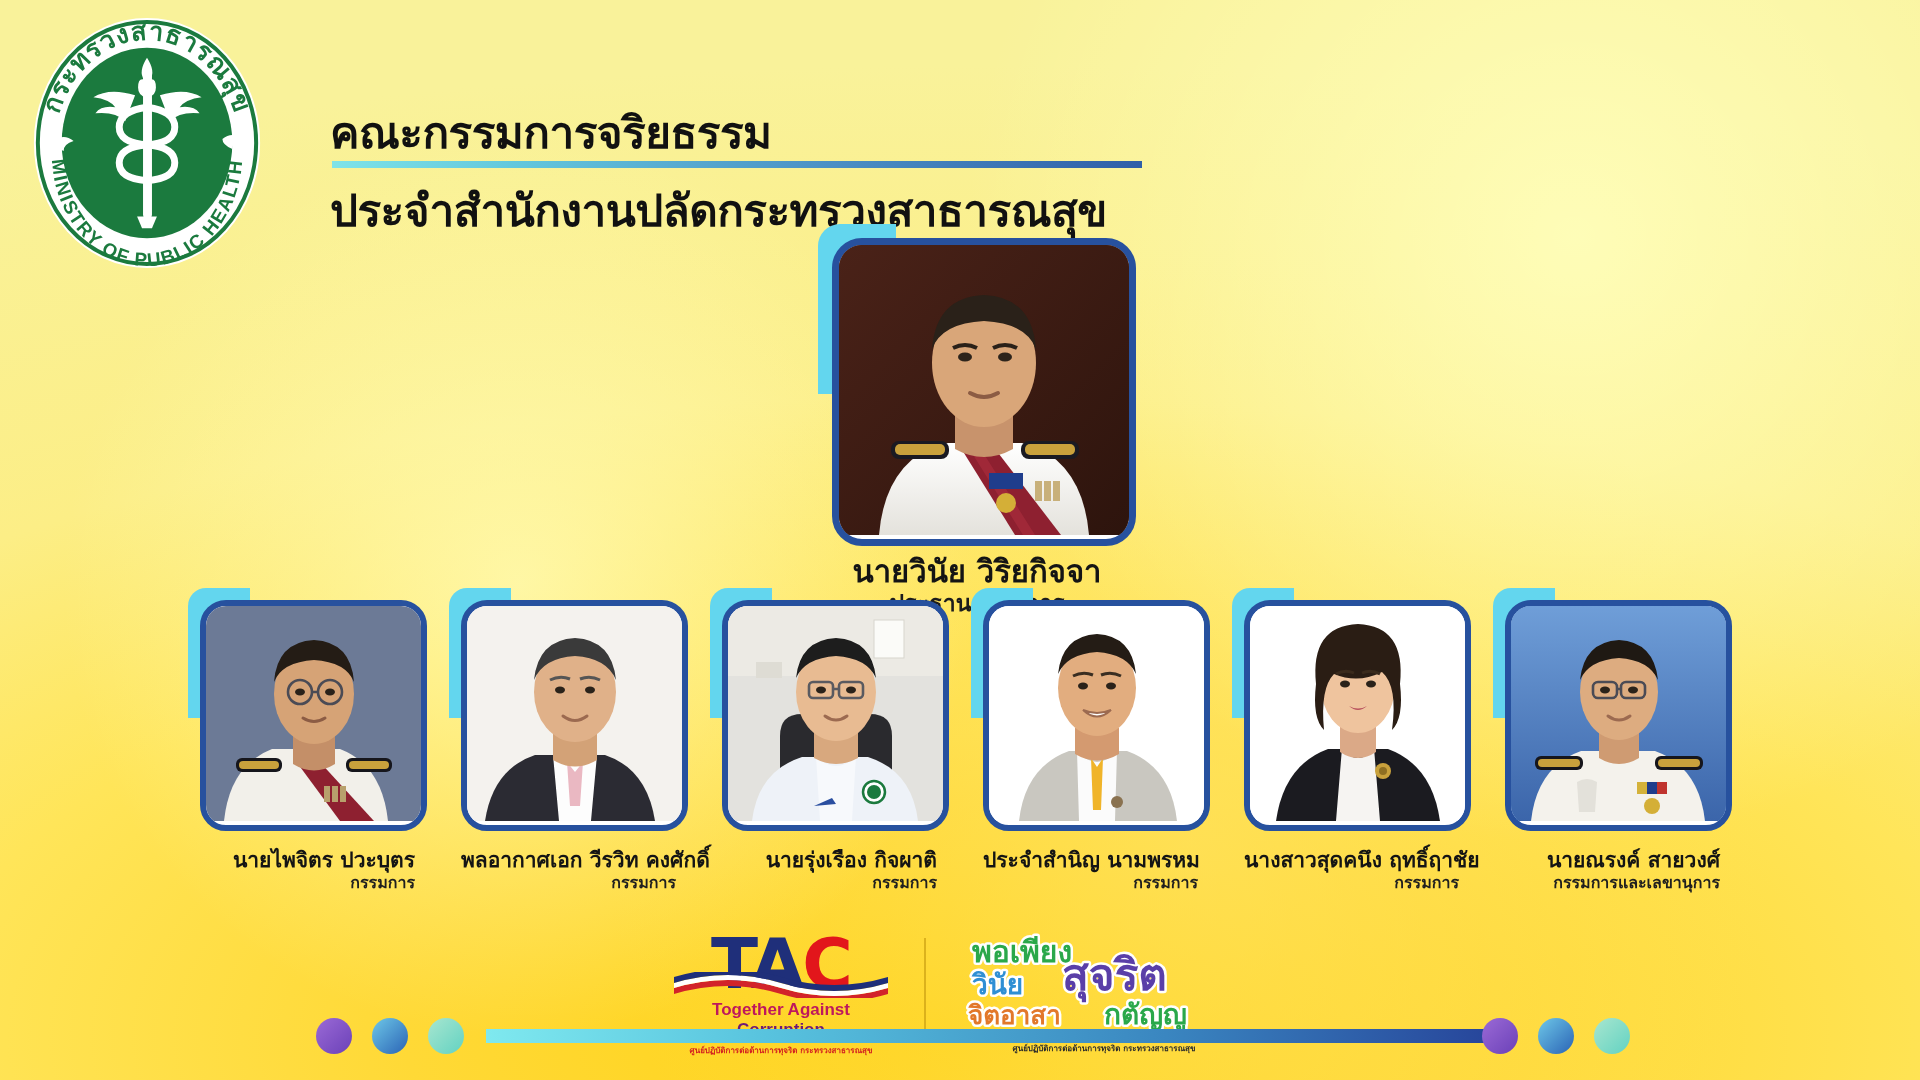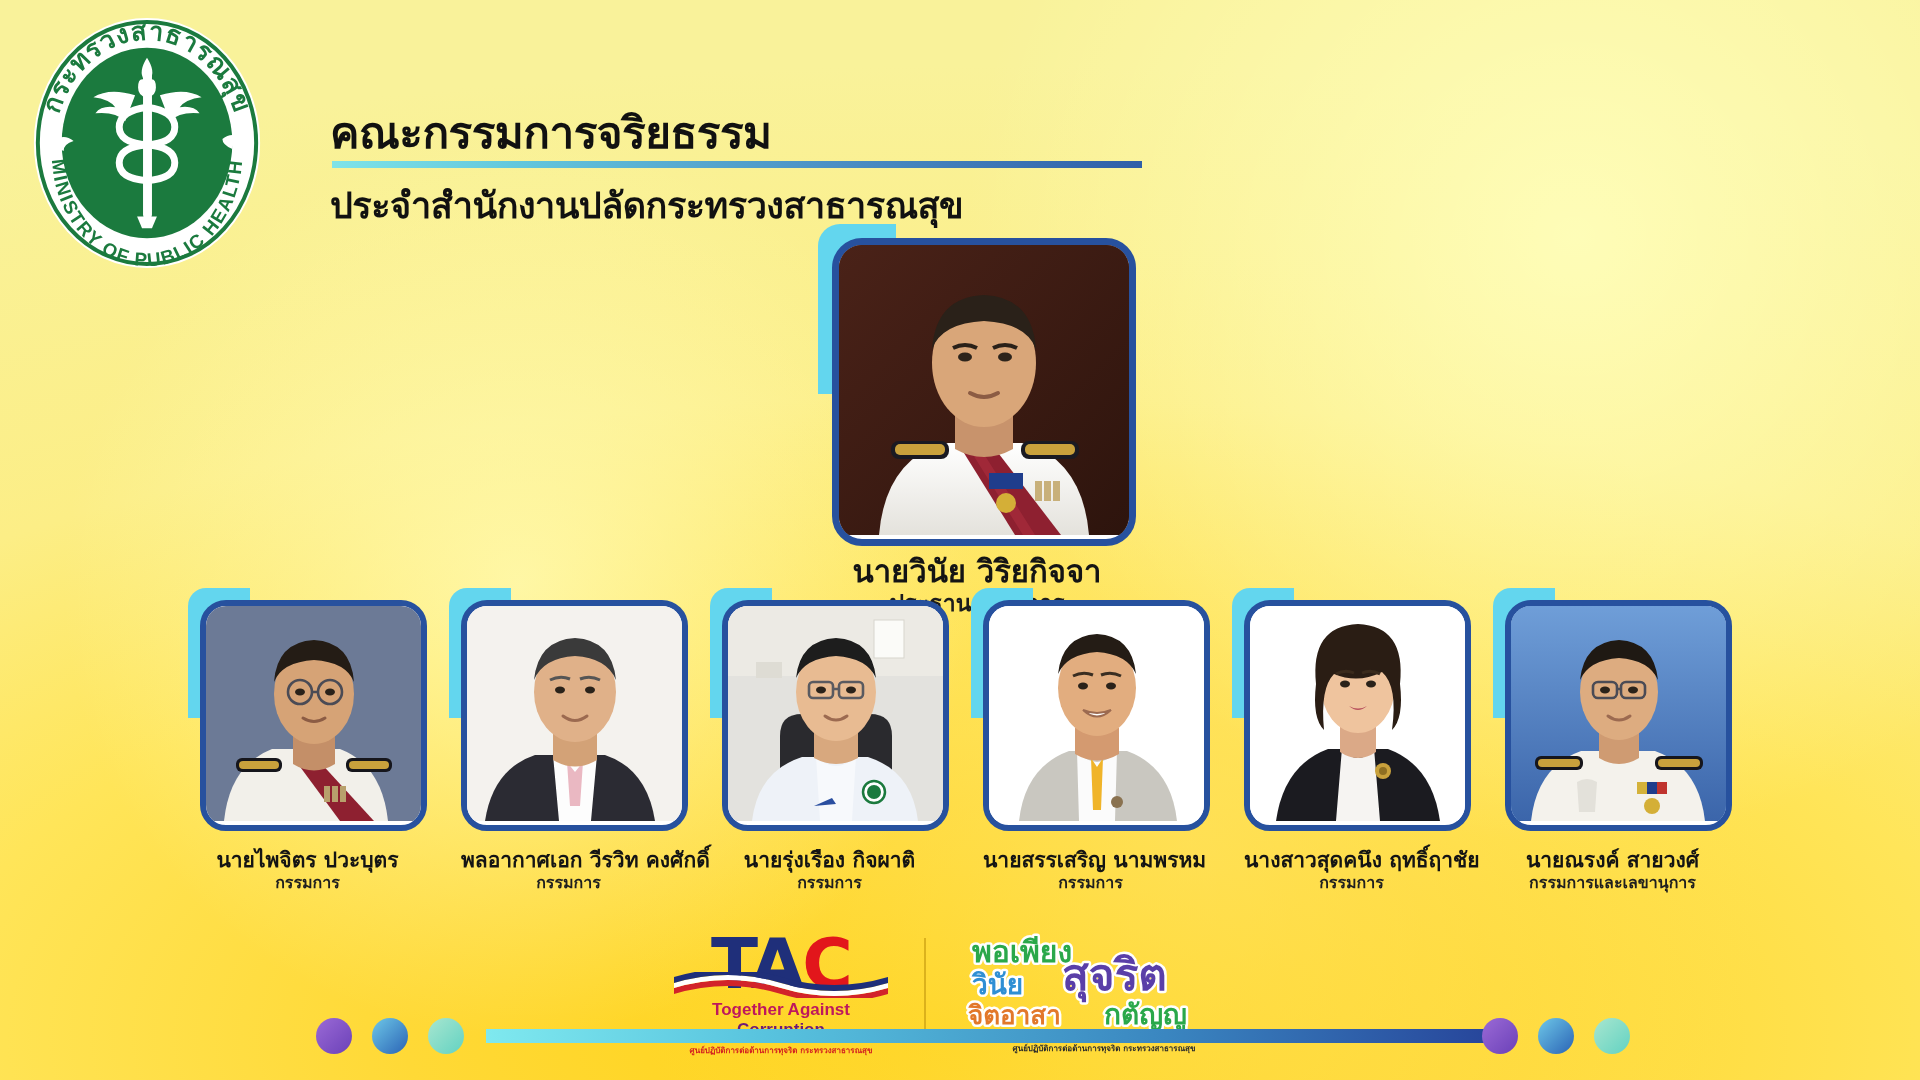--- a/index.html
+++ b/index.html
@@ -21,21 +21,21 @@
   .moph-logo svg{width:100%;height:100%;display:block;}
 
   
   .header{position:absolute;left:330px;top:60px;width:900px;}
   .title-line1,.title-line2{
     font-family:"DejaVu Sans","Liberation Sans",sans-serif;
     font-weight:700;color:#111;letter-spacing:-0.5px;
     line-height:1.12;white-space:nowrap;
   }
   .title-line1{font-size:44px;margin-top:48px;}
-  .title-line2{font-size:36px;margin-top:18px;}
+  .title-line2{font-size:44px;margin-top:18px;}
   .title-rule{
     height:7px;width:810px;margin:4px 0 2px 2px;
     background:linear-gradient(90deg,#7fe3e8 0%, #63c8dd 22%, #4b8fc4 62%, #2f5fa8 100%);
   }
 
   
   .chair-wrap{position:absolute;left:832px;top:238px;width:290px;text-align:center;}
   .photo-frame{position:relative;display:inline-block;}
   .photo-frame .cyan{
     position:absolute;left:-14px;top:-14px;width:78px;height:78px;
@@ -48,21 +48,21 @@
   }
   .chair-photo{width:290px;height:290px;}
   .chair-name{margin-top:4px;font-size:31px;font-weight:700;color:#141414;
     font-family:"DejaVu Sans","Liberation Sans",sans-serif;line-height:1.15;white-space:nowrap;}
   .chair-role{font-size:23px;font-weight:700;color:#1c1c1c;
     font-family:"DejaVu Sans","Liberation Sans",sans-serif;line-height:1.2;}
 
   
   .members{position:absolute;left:0;top:600px;width:1920px;
     display:flex;justify-content:center;gap:46px;}
-  .member{width:215px;text-align:center;}
+  .member{width:215px;text-align:right;}
   .member-photo{width:215px;height:215px;}
   .member .inner{border-width:6px;border-radius:26px;}
   .member .cyan{left:-12px;top:-12px;width:62px;height:130px;border-radius:18px 0 0 0;}
   .m-name{margin-top:13px;font-size:21px;font-weight:700;color:#141414;
     font-family:"DejaVu Sans","Liberation Sans",sans-serif;line-height:1.2;white-space:nowrap;}
   .m-role{font-size:16px;font-weight:700;color:#1f1f1f;
     font-family:Liberation Sans, sans-serif;line-height:1.25;white-space:nowrap;}
 
   
   .footer-logos{position:absolute;left:0;top:932px;width:1920px;
@@ -297,21 +297,21 @@
             <path d="M69 68 q4 -38 39 -40 q35 2 39 40 q-9 -20 -39 -22 q-30 2 -39 22z" fill="#241c15"></path>
             <ellipse cx="94" cy="80" rx="5" ry="3.4" fill="#2a221a"></ellipse>
             <ellipse cx="122" cy="80" rx="5" ry="3.4" fill="#2a221a"></ellipse>
             <path d="M84 70 q10 -5 20 -1" stroke="#3a2e22" stroke-width="3" fill="none"></path>
             <path d="M112 69 q10 -4 20 1" stroke="#3a2e22" stroke-width="3" fill="none"></path>
             <path d="M94 104 q14 13 28 0 q-14 6 -28 0z" fill="#ffffff" stroke="#9c6a50" stroke-width="2"></path>
             <circle cx="128" cy="196" r="6" fill="#8a7250"></circle>
           </svg>
         </div>
       </div>
-      <div class="m-name">นายสรรเสริญ  นามพรหม</div>
+      <div class="m-name">ประจำสำนิญ  นามพรหม</div>
       <div class="m-role">กรรมการ</div>
     </div>
 
     <div class="member">
       <div class="photo-frame">
         <div class="cyan"></div>
         <div class="inner">
           <svg class="member-photo" viewBox="0 0 215 215" aria-hidden="true">
             <rect width="215" height="215" fill="#ffffff"></rect>
             <path d="M26 215 q8 -56 52 -72 l60 0 q44 16 52 72z" fill="#1b1b20"></path>

